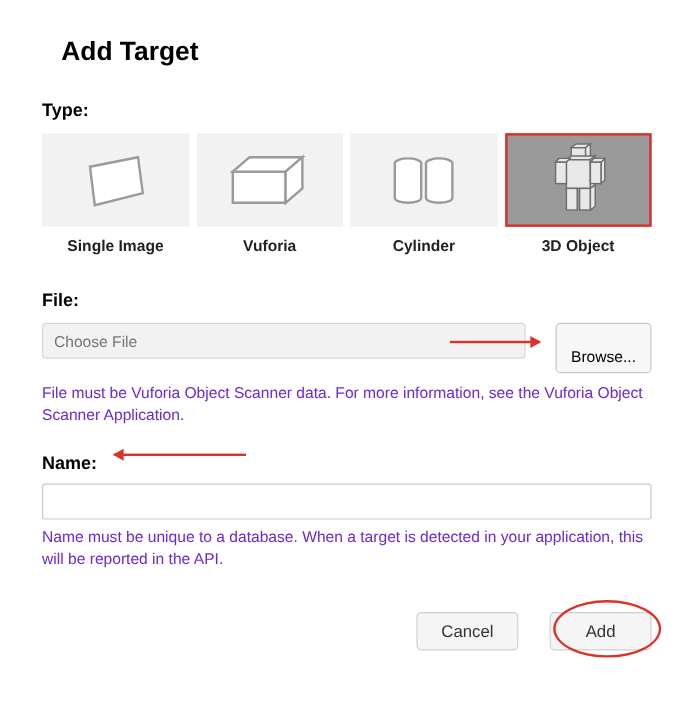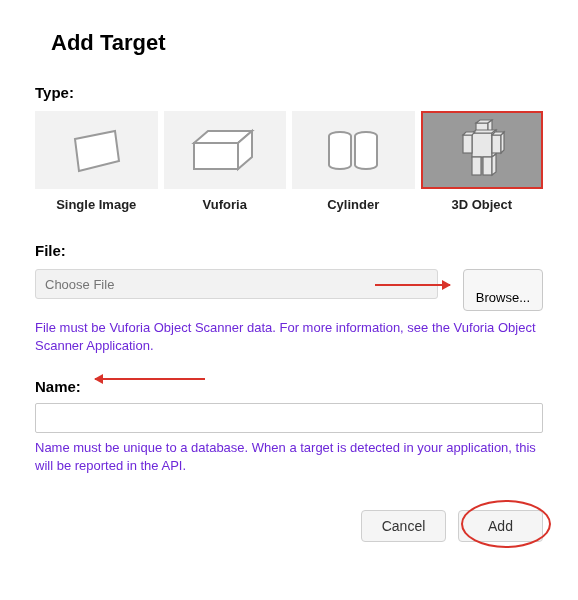--- a/index.html
+++ b/index.html
@@ -96,21 +96,21 @@
     border: 1px solid #c9c9c9;
     background: #fff;
     padding: 6px 9px;
     font-size: 13px;
     border-radius: 2px;
     height: 30px;
   }
   .button-row {
     display: flex;
     justify-content: flex-end;
-    gap: 12px;
+    gap: 26px;
     margin-top: 36px;
     position: relative;
     align-items: flex-end;
   }
   .btn {
     border: 1px solid #cfcfcf;
     background: #f5f5f5;
     padding: 6px 14px;
     font-size: 14px;
     border-radius: 4px;

